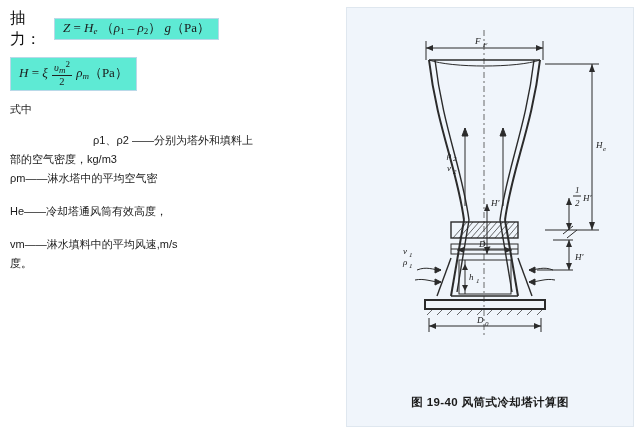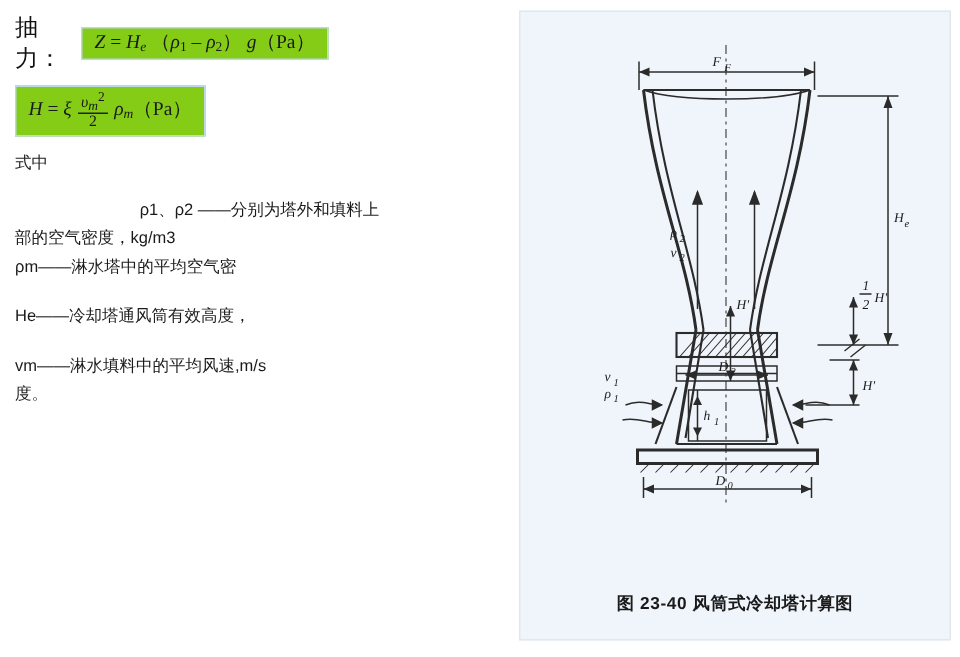--- a/index.html
+++ b/index.html
@@ -37,21 +37,21 @@
     margin-bottom: 7px;
   }
   .eq-label {
     font-size: 15.5px;
     color: #111;
     width: 44px;
     flex: 0 0 44px;
     letter-spacing: 0px;
   }
   .eq-box {
-    background: #84cc16;
+    background: #5eead4;
     border: 1px solid #b9d9e8;
     padding: 2px 8px 3px 8px;
     font-family: "Liberation Serif", serif;
     font-size: 13px;
     line-height: 1.15;
     white-space: nowrap;
   }
   .eq-box .it { font-style: italic; }
   .sub { font-size: 9px; vertical-align: -2px; }
   .sup { font-size: 9px; vertical-align: 4px; }
@@ -307,16 +307,16 @@
         <polygon points="222,232 219,239 225,239" fill="#2b2b2b"></polygon>
         <polygon points="222,262 219,255 225,255" fill="#2b2b2b"></polygon>
         <text class="lbl" x="228" y="252">H'</text>
         <line class="ln thin" x1="206" y1="232" x2="226" y2="232"></line>
         <line class="ln thin" x1="190" y1="262" x2="226" y2="262"></line>
         <line class="ln thin" x1="216" y1="226" x2="226" y2="218"></line>
         <line class="ln thin" x1="220" y1="230" x2="230" y2="222"></line>
 
       </svg>
     </div>
-    <div class="fig-caption">图 23-40   风筒式冷却塔计算图</div>
+    <div class="fig-caption">图 19-40   风筒式冷却塔计算图</div>
   </div>
 
 </div>
 
 </body></html>

